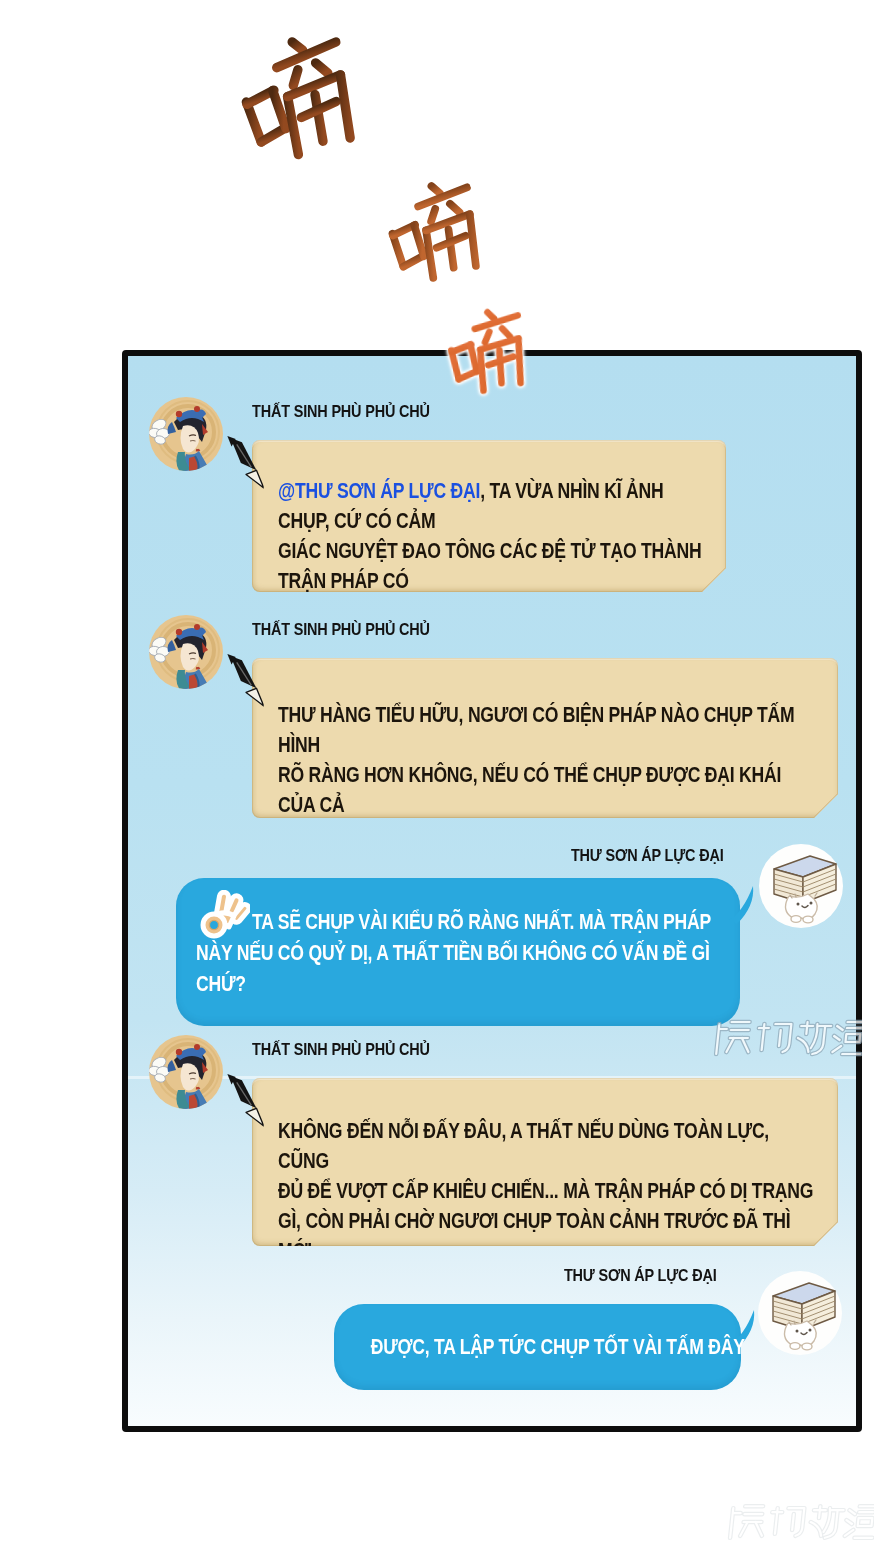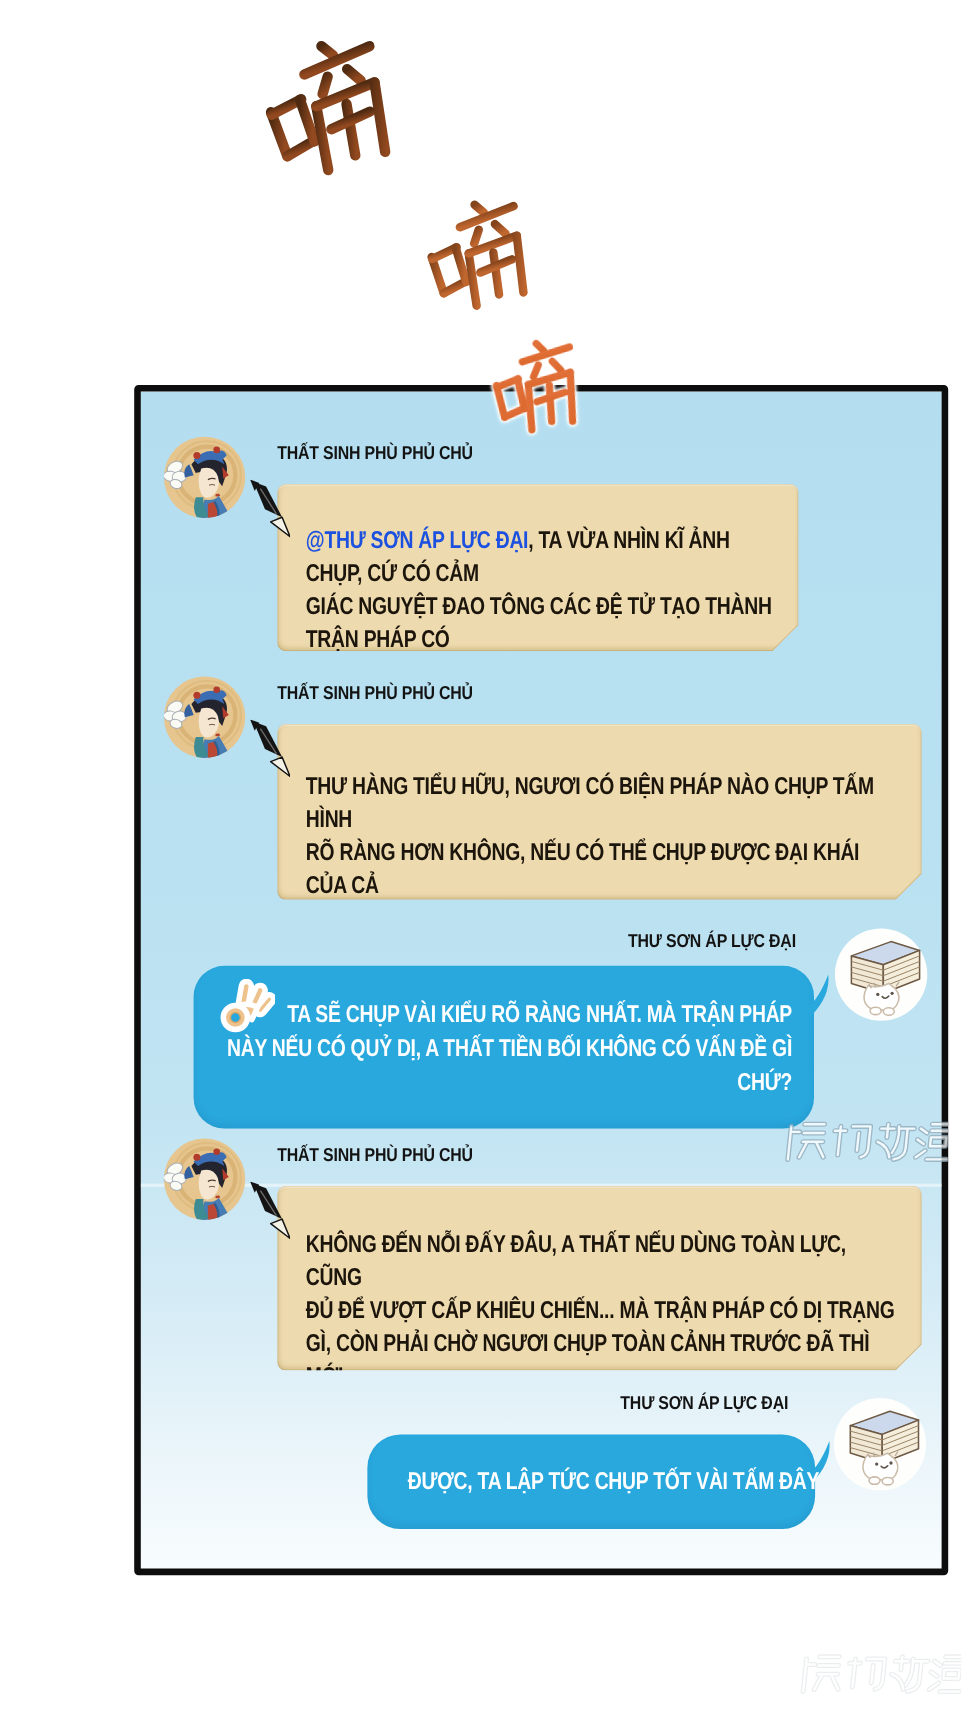--- a/index.html
+++ b/index.html
@@ -44,21 +44,20 @@
                inset 0 0 0 1px rgba(170,140,75,0.25);
   }
   .fold { position:absolute; right:0; bottom:0; width:24px; height:24px; }
   .brush { position:absolute; width:40px; height:54px; z-index:3; }
   .brush svg { display:block; width:100%; height:100%; }
   
   .bubble-blue {
     position:absolute; box-sizing:border-box; background:#29a8de;
     border-radius:28px;
     box-shadow:inset 0 -4px 6px rgba(0,60,100,0.10);
-    text-align:right;
   }
   .tailblue { position:absolute; right:-17px; top:6px; width:30px; height:40px; }
   
   .btxt {
     position:relative; width:125%; transform:scaleX(0.8); transform-origin:0 0;
     white-space:pre-line; font-weight:bold; font-size:22px; line-height:30px;
     letter-spacing:-0.3px; color:#1c150c;
   }
   .bubble-blue .btxt { color:#ffffff; line-height:31px; }
   .mention { color:#1b50e0; }

